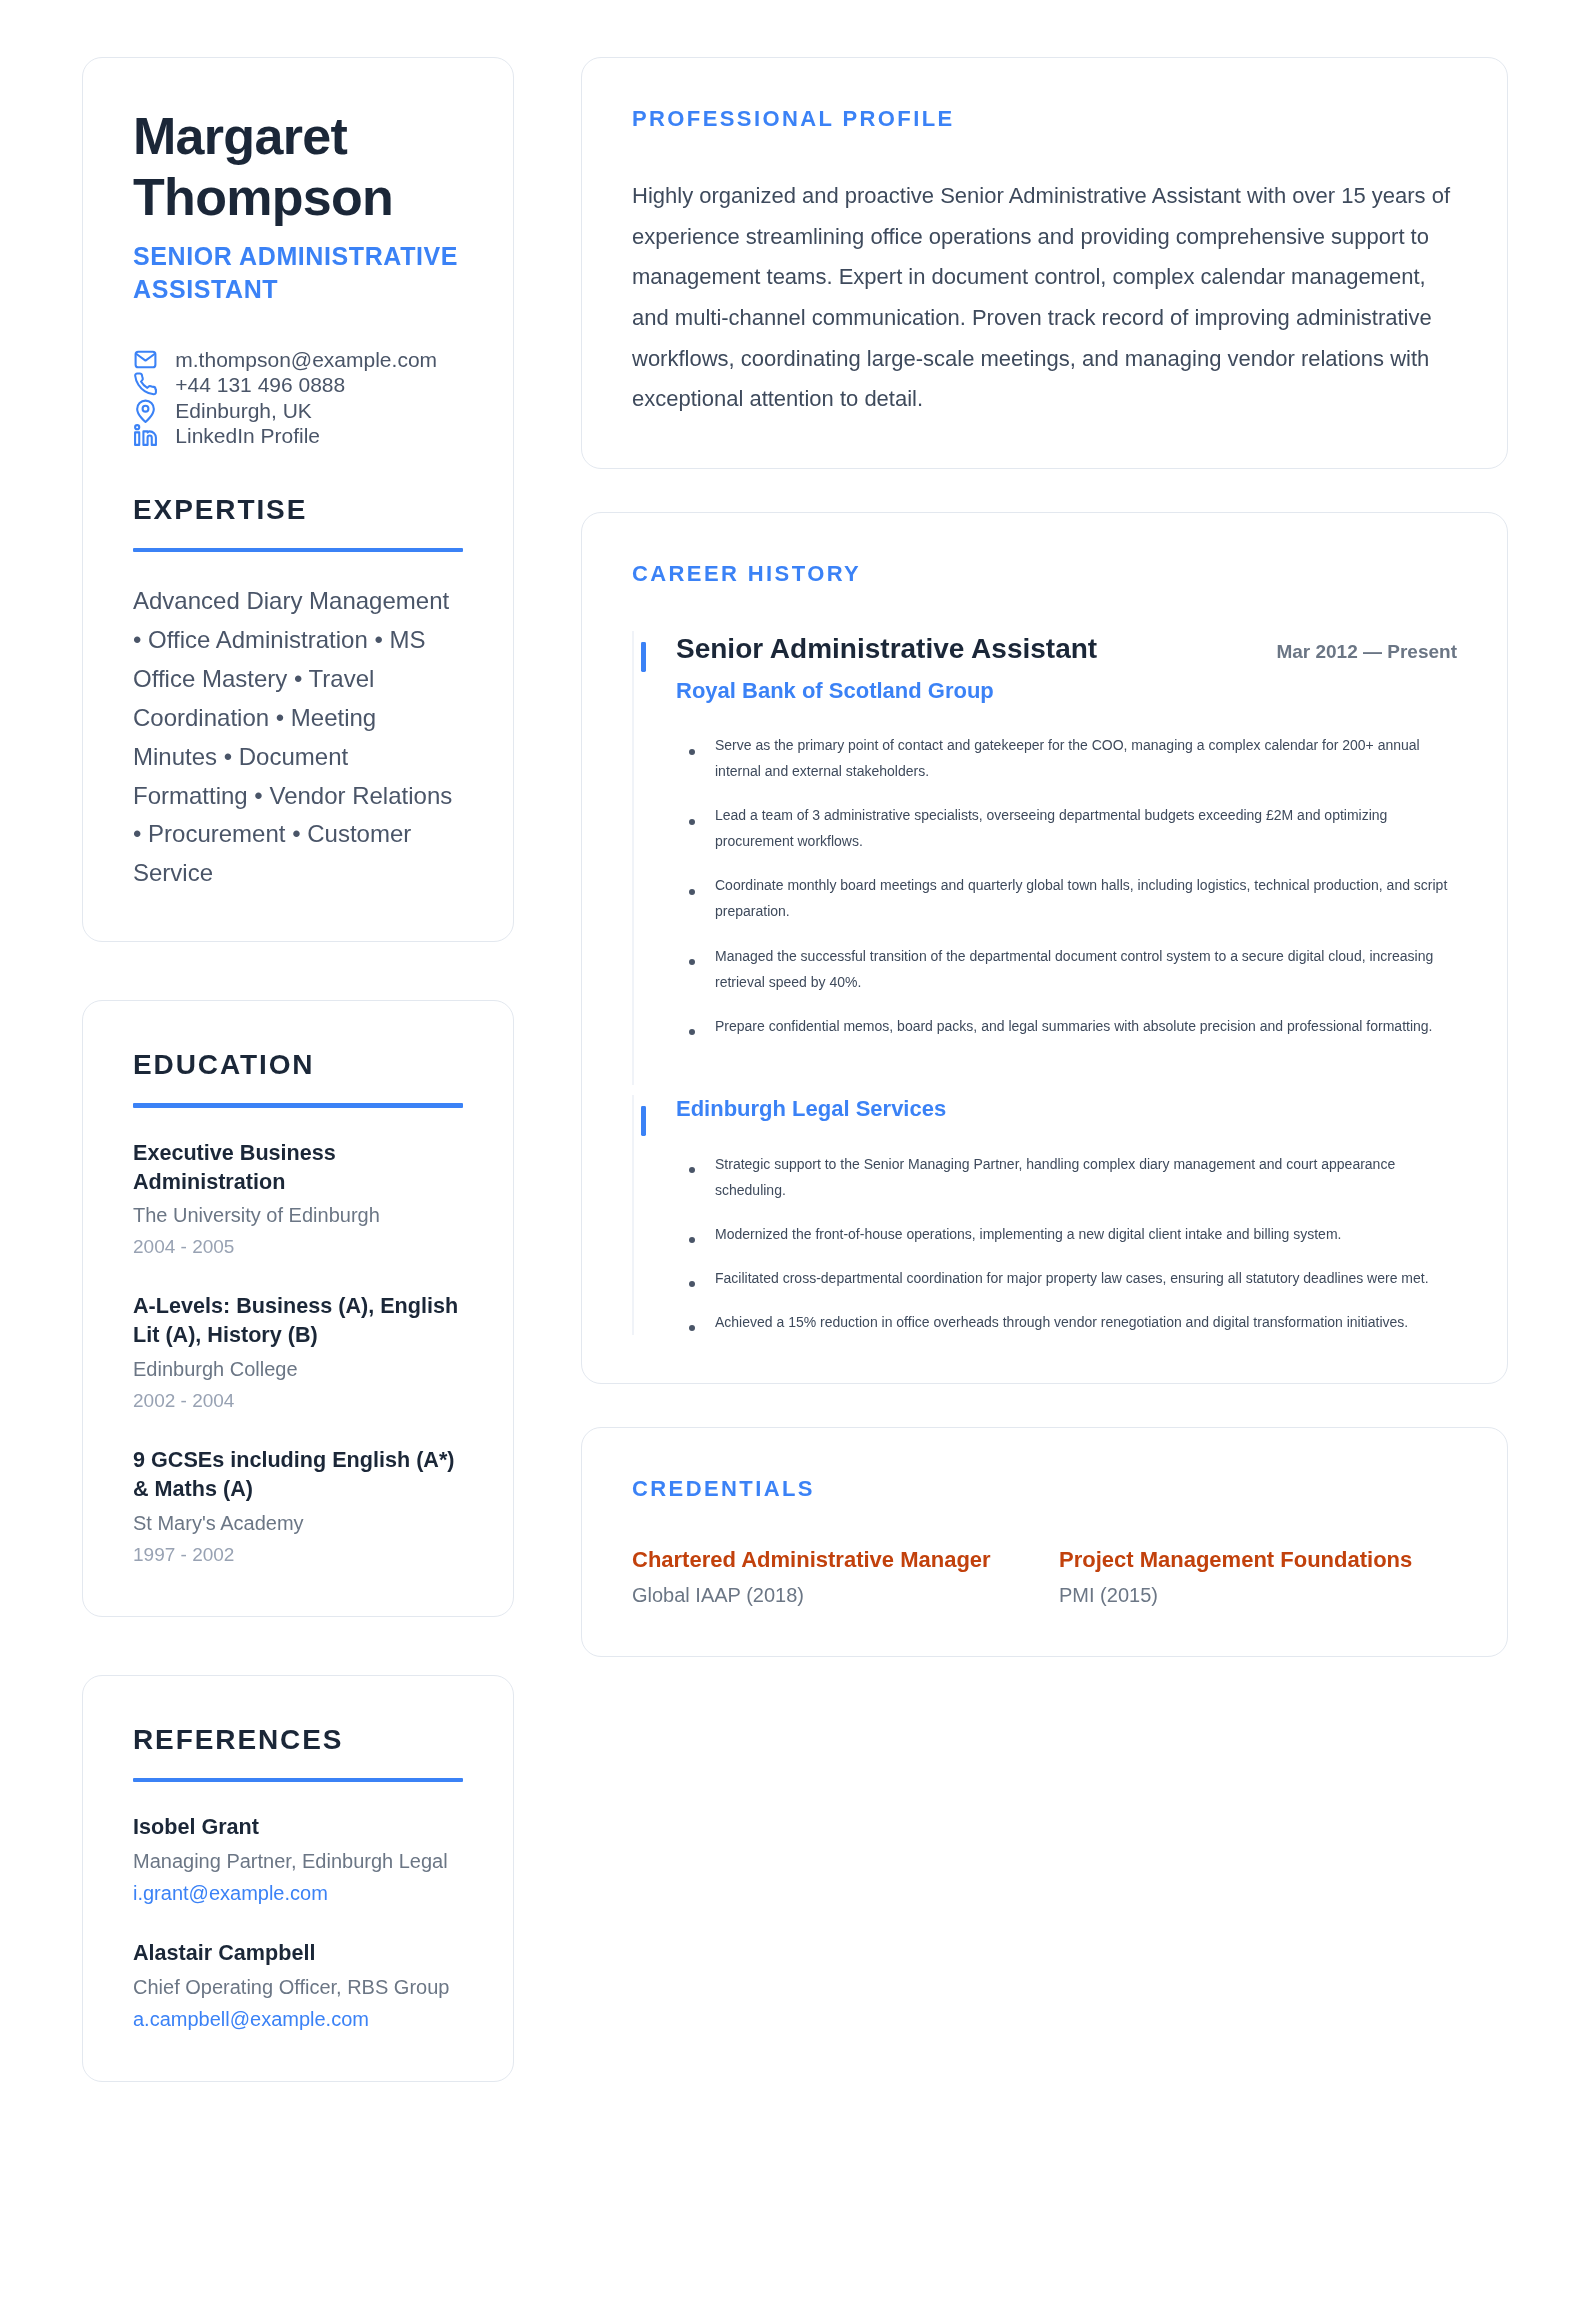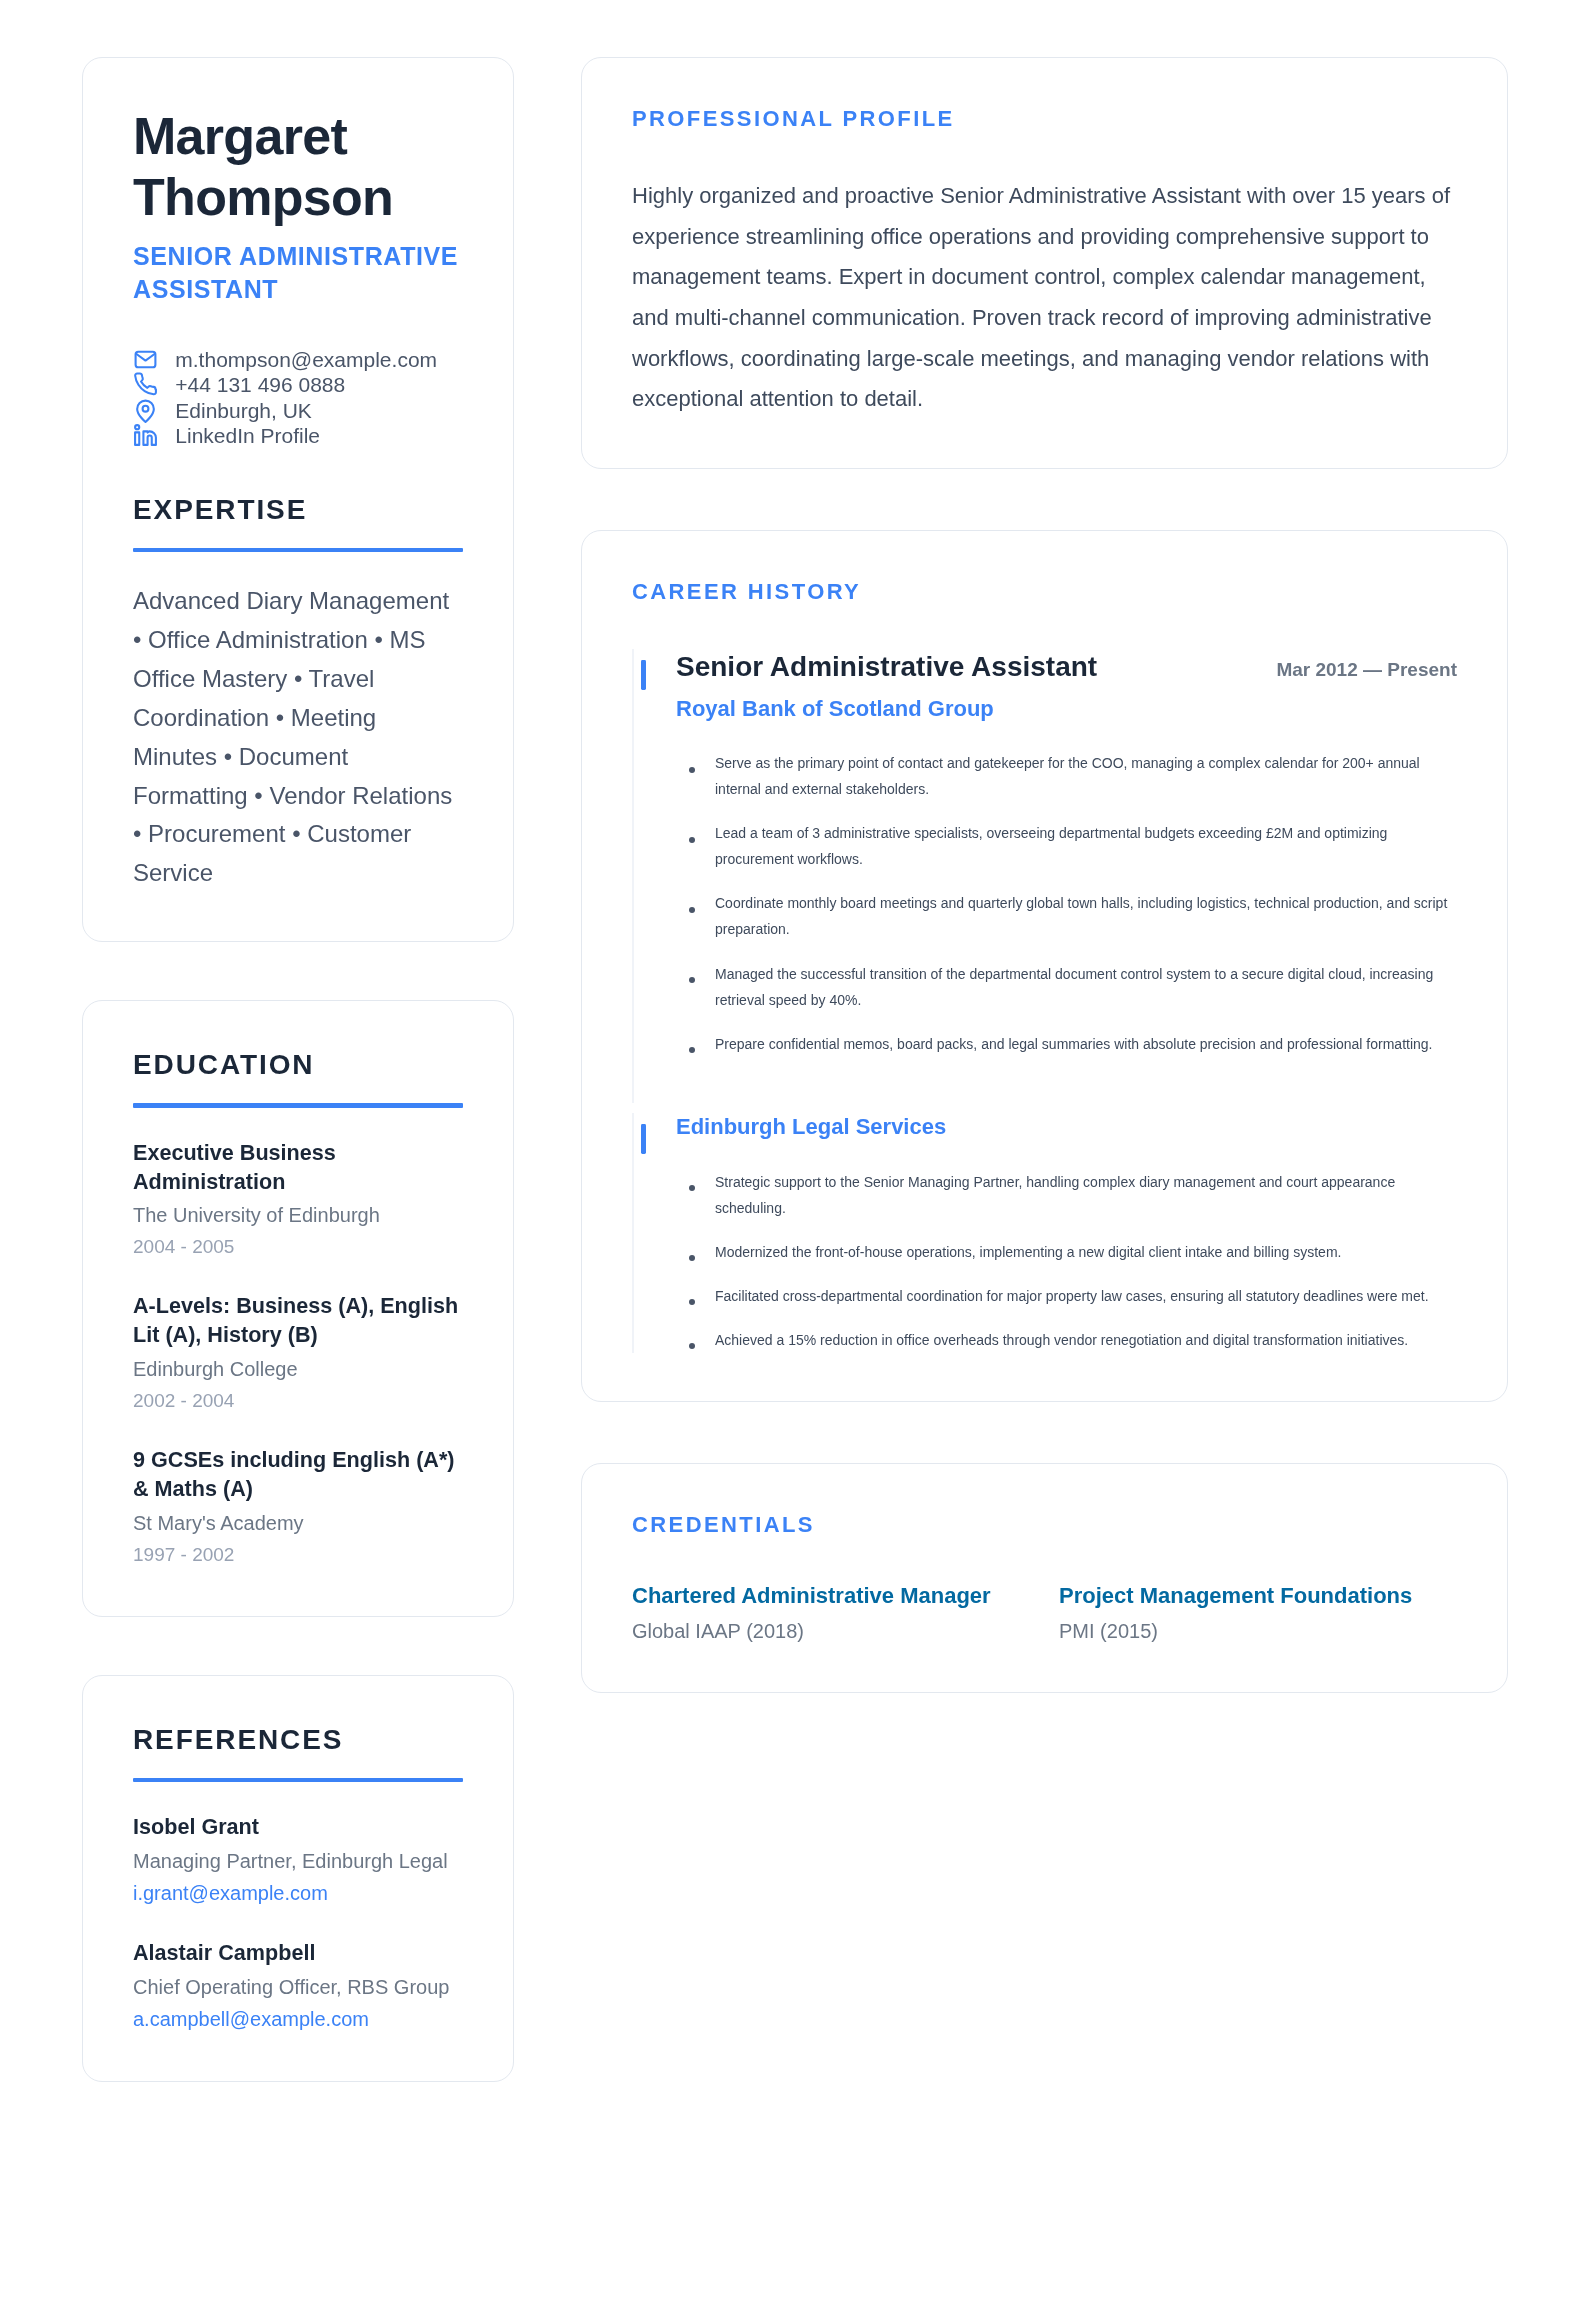--- a/index.html
+++ b/index.html
@@ -17,21 +17,21 @@
     height: 2319px;
     padding: 57px 82px 0 82px;
     display: flex;
     gap: 67px;
     background: #ffffff;
     border-radius: 30px;
   }
 
   
   .col-left  { width: 432px; flex: 0 0 432px; display: flex; flex-direction: column; gap: 58px; }
-  .col-right { flex: 1 1 auto; display: flex; flex-direction: column; gap: 61px; }
+  .col-right { flex: 1 1 auto; display: flex; flex-direction: column; gap: 43px; }
 
   
   .card {
     background: #ffffff;
     border: 1.4px solid #e3e8ef;
     border-radius: 20px;
     padding: 48px 50px;
   }
 
   
@@ -201,21 +201,21 @@
   
   .creds {
     margin-top: 44px;
     display: grid;
     grid-template-columns: 1fr 1fr;
     gap: 19px 29px;
   }
   .cred-name {
     font-size: 22px;
     font-weight: 700;
-    color: #0369a1;
+    color: #c2410c;
     line-height: 1.3;
     margin-bottom: 7.7px;
   }
   .cred-issuer {
     font-size: 20px;
     color: #6b7685;
     line-height: 1.3;
   }
 </style>
 </head>

